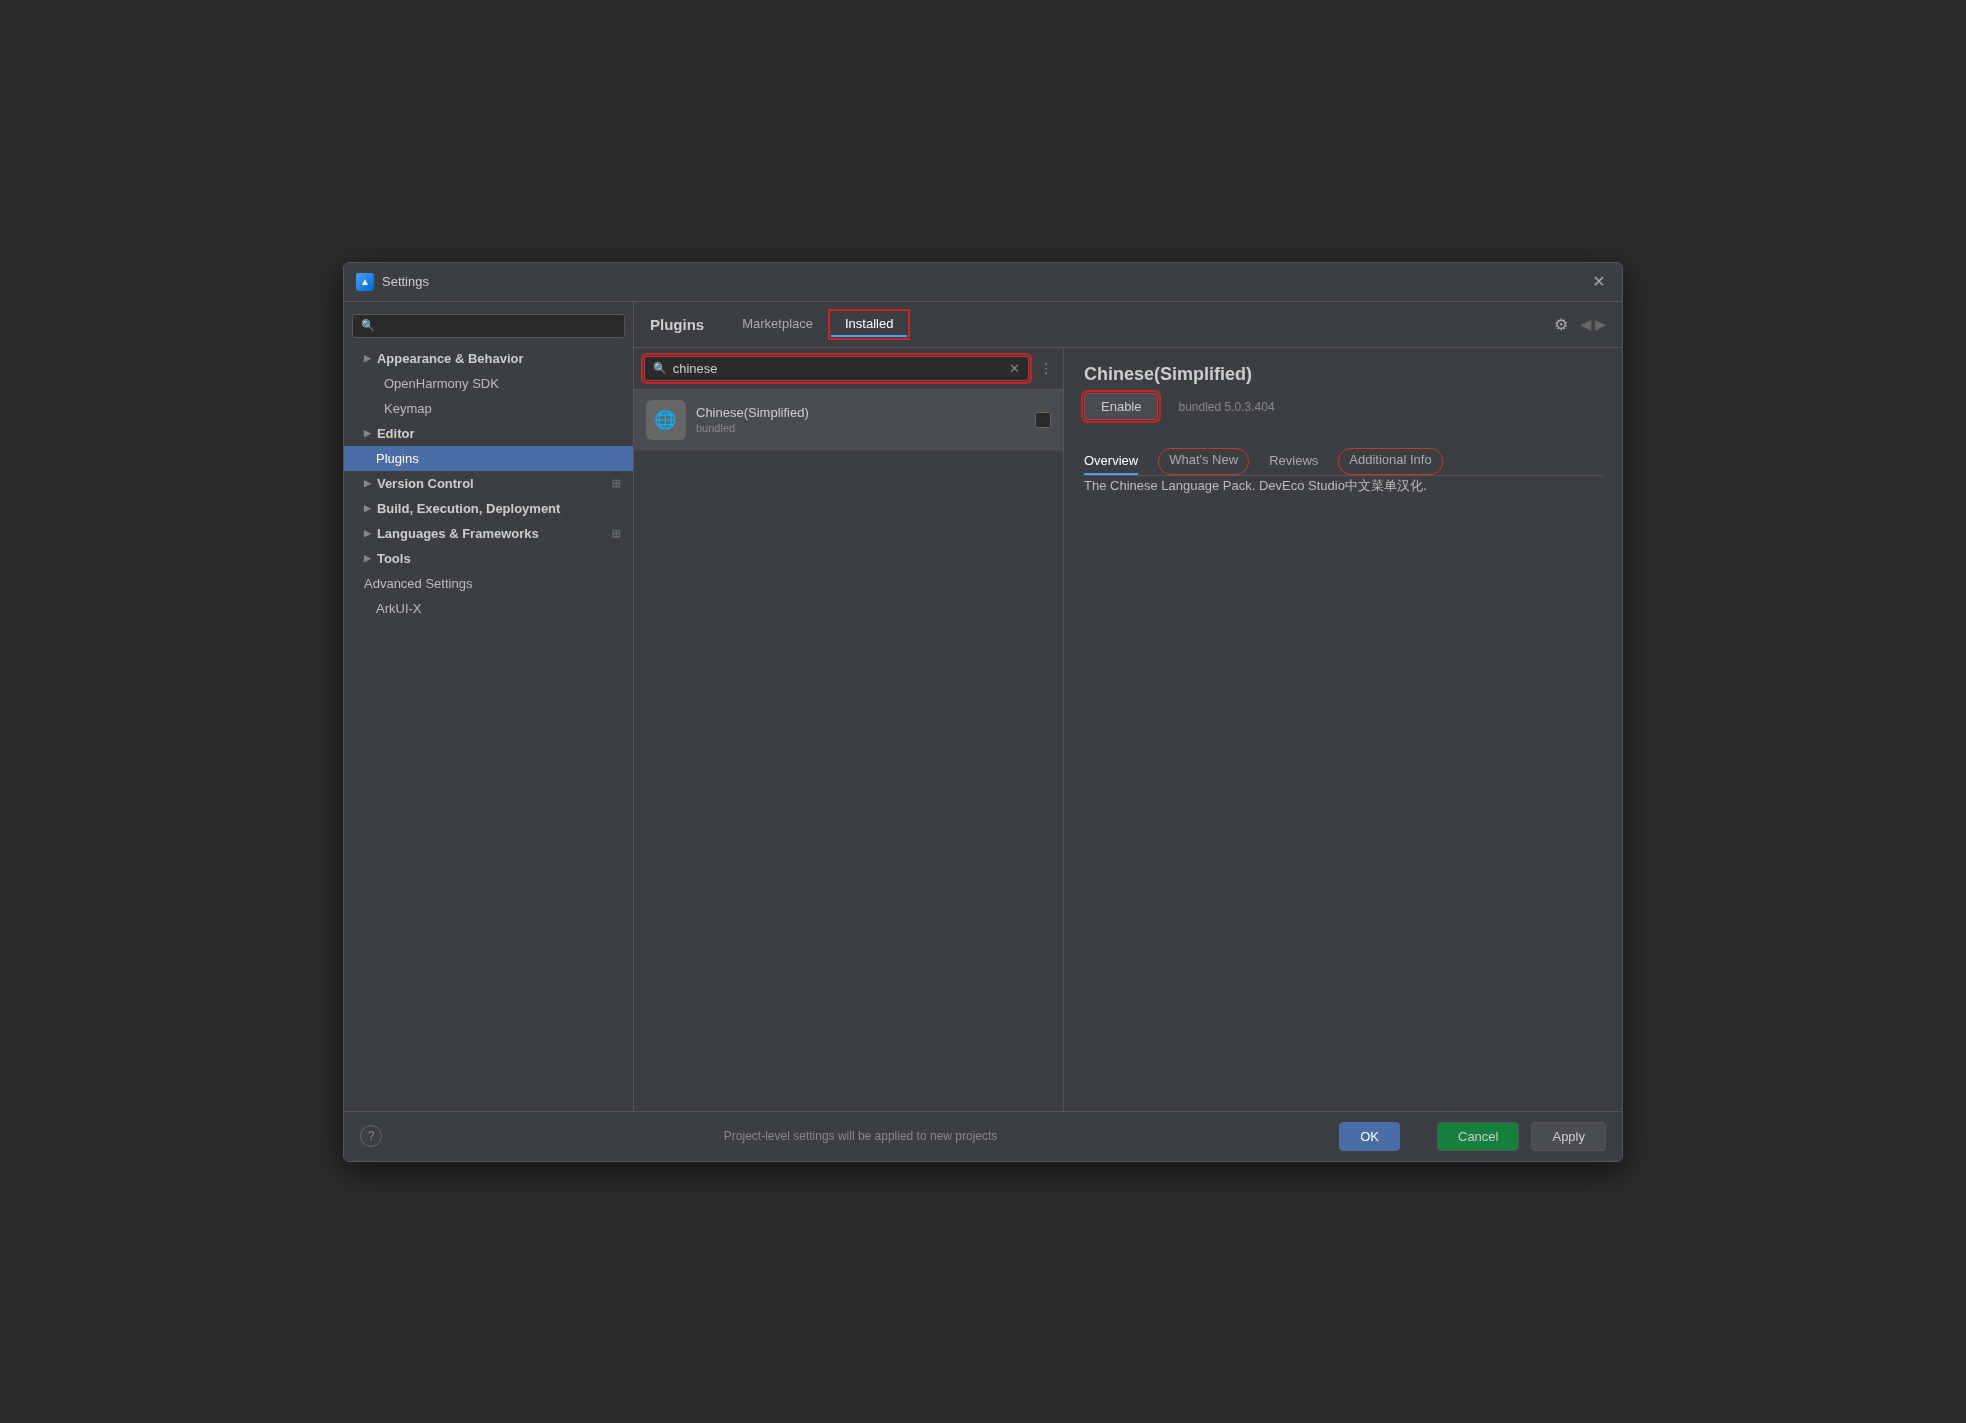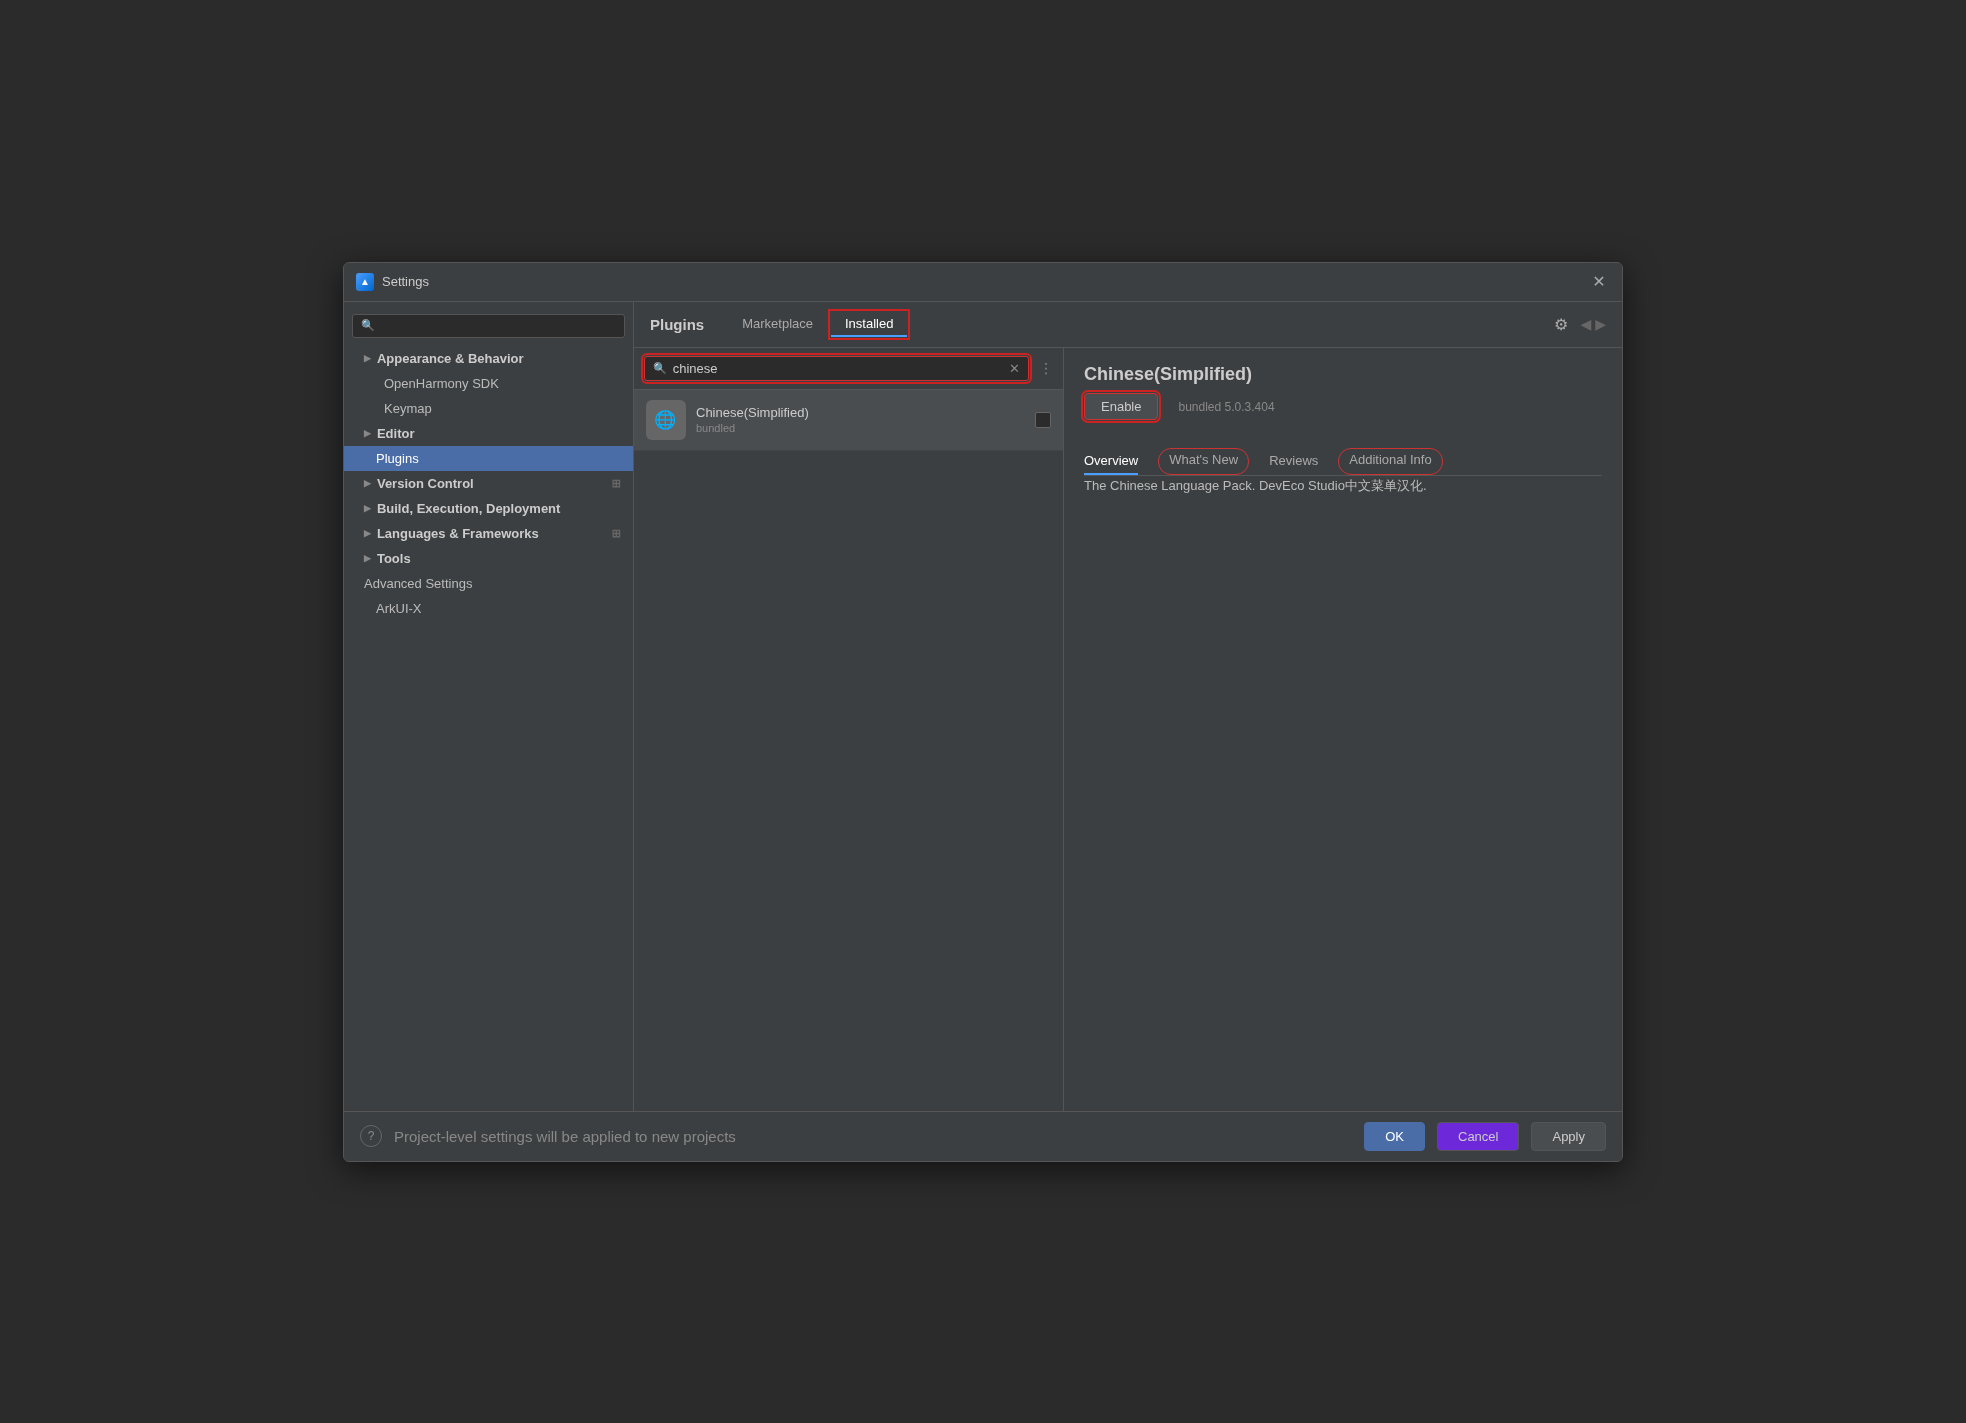--- a/index.html
+++ b/index.html
@@ -314,38 +314,40 @@
       width: 22px; height: 22px;
       border: 1px solid #666;
       border-radius: 50%;
       display: flex; align-items: center; justify-content: center;
       color: #888;
       font-size: 12px;
       cursor: pointer;
     }
     .footer-info {
       color: #888;
-      font-size: 15px;
-      flex: 1;
+      font-size: 12px;
+      flex: 1;
+      text-align: center;
     }
     .footer-btn {
       padding: 6px 20px;
       border-radius: 4px;
       cursor: pointer;
       font-size: 13px;
       border: 1px solid #555;
     }
     .btn-ok {
       background: #4a6da7;
       color: #fff;
       border-color: #4a6da7;
     }
     .btn-cancel {
-      background: #6d28d9;
-      color: #ccc;
+      background: #15803d;
+      color: #ccc;
+      margin-left: 25px;
     }
     .btn-apply {
       background: #4a4d50;
       color: #ccc;
     }
     
     .red-outline {
       outline: 2px solid #cc2222;
       outline-offset: 1px;
     }

